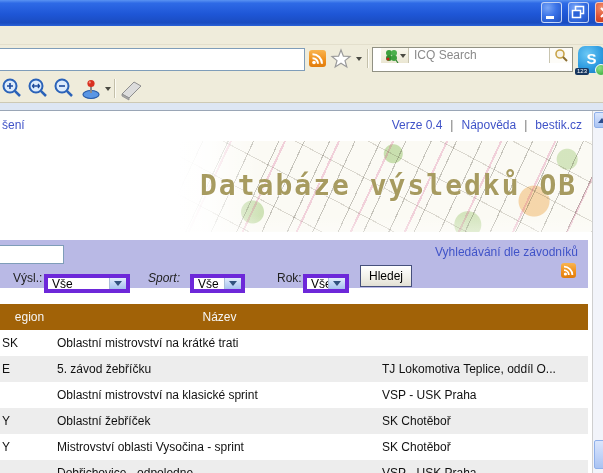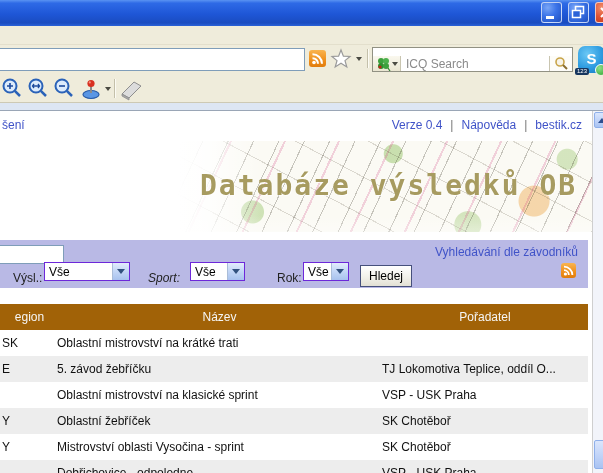--- a/index.html
+++ b/index.html
@@ -24,21 +24,21 @@
   .addr-input{position:absolute;left:-6px;top:3px;width:311px;height:23px;background:#fff;
     border:1px solid #7f9db9;box-sizing:border-box;font-size:12px;padding:2px 4px;outline:none;}
   .chip{position:absolute;}
   .rss-btn{left:309px;top:5px;width:17px;height:17px;border-radius:3px;
     background:linear-gradient(180deg,#f9b44f 0%,#ef8f1b 60%,#e07c0c 100%);}
   .star-btn{left:330px;top:3px;width:22px;height:21px;}
   .dd-arrow{width:0;height:0;border-left:3.5px solid transparent;border-right:3.5px solid transparent;
     border-top:4px solid #4a4a42;}
   .arrow-a{left:356px;top:12px;}
   .icq-box{position:absolute;left:372px;top:2px;width:201px;height:25px;background:#fff;
-    border:1px solid #919183;box-sizing:border-box;display:flex;align-items:flex-end;}
+    border:1px solid #919183;box-sizing:border-box;display:flex;align-items:flex-start;padding-left:8px;}
   .clover-sec{width:27px;background:linear-gradient(180deg,#faf8ee 0%,#eae6d2 100%);
     border-right:1px solid #c9c5b0;display:flex;align-items:center;justify-content:center;gap:1px;}
   .icq-input{flex:1;border:none;outline:none;font-size:12px;color:#555;padding:0 5px;min-width:0;}
   .icq-input::placeholder{color:#8a8a8a;opacity:1;}
   .mag-sec{width:22px;border-left:1px solid #c9c5b0;background:#fdfcf8;
     display:flex;align-items:center;justify-content:center;}
   .skype{left:578px;top:1px;width:27px;height:27px;border-radius:7px;
     background:radial-gradient(circle at 35% 30%,#6cc8f5 0%,#2d9be0 55%,#0f74bc 100%);
     color:#fff;font-weight:bold;font-size:15px;text-align:center;line-height:26px;}
   .skype-badge{position:absolute;left:-3px;bottom:-2px;background:#17365e;color:#fff;
@@ -77,21 +77,21 @@
     background:linear-gradient(90deg,#fff 0%,rgba(255,255,255,.85) 7%,rgba(255,255,255,0) 20%),
                linear-gradient(0deg,rgba(255,255,255,.35) 0%,rgba(255,255,255,0) 18%);}
   .banner-title{position:absolute;z-index:2;left:22px;top:28px;
     font-family:"DejaVu Sans Mono",monospace;font-weight:bold;font-size:28px;letter-spacing:2px;
     color:#a79b60;white-space:nowrap;text-shadow:1px 1px 0 rgba(255,255,255,.7);}
 
   .filterbar{position:absolute;left:0;top:129px;width:588px;height:48px;background:#b9b9e5;}
   .fb-input{position:absolute;left:-10px;top:5px;width:74px;height:19px;background:#fff;
     border:1px solid #7f9db9;box-sizing:border-box;font-size:12px;padding:1px 3px;outline:none;}
   .fb-label{position:absolute;top:31px;font-size:12px;color:#222;}
-  .xp-select{position:absolute;top:22px;height:19px;background:#fff;border:1px solid #6d28d9;
+  .xp-select{position:absolute;top:34px;height:19px;background:#fff;border:4px solid #6d28d9;
     box-sizing:border-box;display:flex;align-items:center;cursor:pointer;}
   .xp-select .val{flex:1;font-size:12px;color:#000;padding-left:4px;overflow:hidden;white-space:nowrap;}
   .xp-select .btn{width:16px;align-self:stretch;border-left:1px solid #aabdd8;
     background:linear-gradient(180deg,#e2ecfc 0%,#c2d6f6 50%,#a8c2ee 100%);
     display:flex;align-items:center;justify-content:center;}
   .chev{width:0;height:0;border-left:4px solid transparent;border-right:4px solid transparent;
     border-top:5px solid #31517e;}
   .xp-button{position:absolute;left:360px;top:25px;width:52px;height:22px;
     border:1px solid #46507c;border-radius:0;
     background:linear-gradient(180deg,#ffffff 0%,#f2f1ea 55%,#e2e0d4 100%);
@@ -277,21 +277,20 @@
           <path d="M3 7.2 a4.8 4.8 0 0 1 4.8 4.8" stroke="#fff" stroke-width="1.8" fill="none"></path>
           <path d="M3 3.6 a8.4 8.4 0 0 1 8.4 8.4" stroke="#fff" stroke-width="1.8" fill="none"></path>
         </svg>
       </div>
     </div>
 
     <div class="tbl">
       <div class="trow head">
         <span class="c-region">egion</span>
         <span class="c-name">Název</span>
-        <span class="c-org">Pořadatel</span>
       </div>
       <div class="trow">
         <span class="c-region">SK</span>
         <span class="c-name">Oblastní mistrovství na krátké trati</span>
       </div>
       <div class="trow alt">
         <span class="c-region">E</span>
         <span class="c-name">5. závod žebříčku</span>
         <span class="c-org">TJ Lokomotiva Teplice, oddíl O...</span>
       </div>

